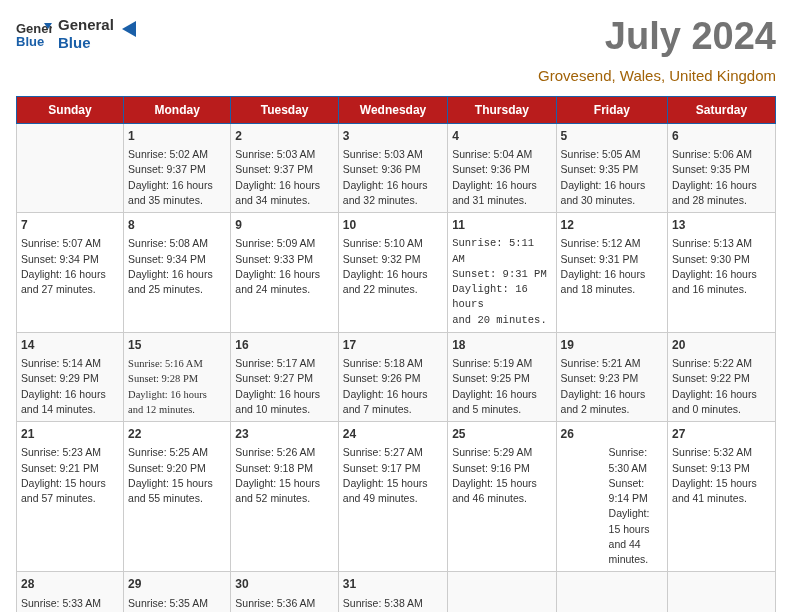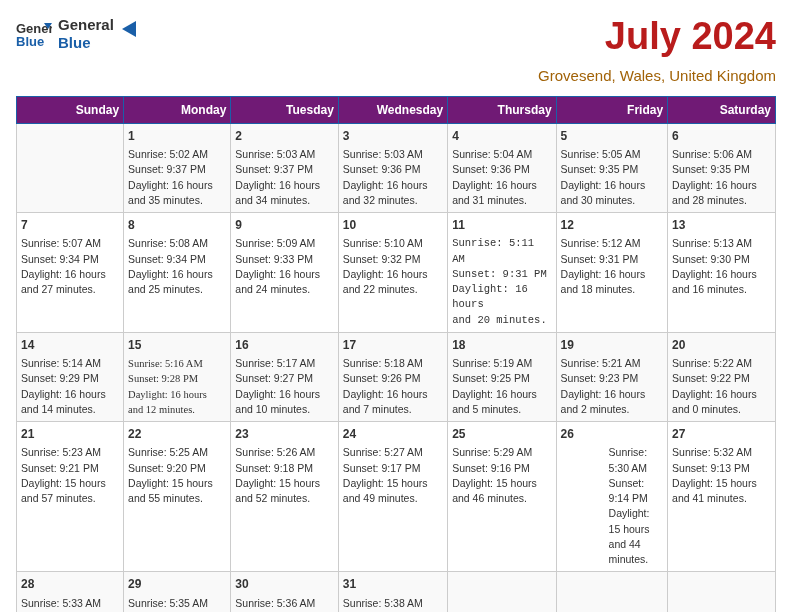--- a/index.html
+++ b/index.html
@@ -20,38 +20,38 @@
       display: flex;
       align-items: center;
       gap: 4px;
     }
     .title-block {
       text-align: right;
     }
     .month-title {
       font-size: 38px;
       font-weight: bold;
-      color: #b91c1c;
+      color: #737373;
       line-height: 1.1;
     }
     .location {
       font-size: 15px;
       color: #a16207;
       margin-top: 9px;
     }
     table {
       width: 100%;
       border-collapse: collapse;
       font-size: 11px;
     }
     thead tr th {
-      background-color: #701a75;
+      background-color: #b91c1c;
       color: #fff;
       padding: 6px 4px;
-      text-align: right;
+      text-align: center;
       font-size: 12px;
       font-weight: bold;
       border: 1px solid #1a5fa8;
     }
     tbody tr td {
       border: 1px solid #ccc;
       vertical-align: top;
       padding: 4px 4px;
       width: 113px;
       min-height: 80px;

